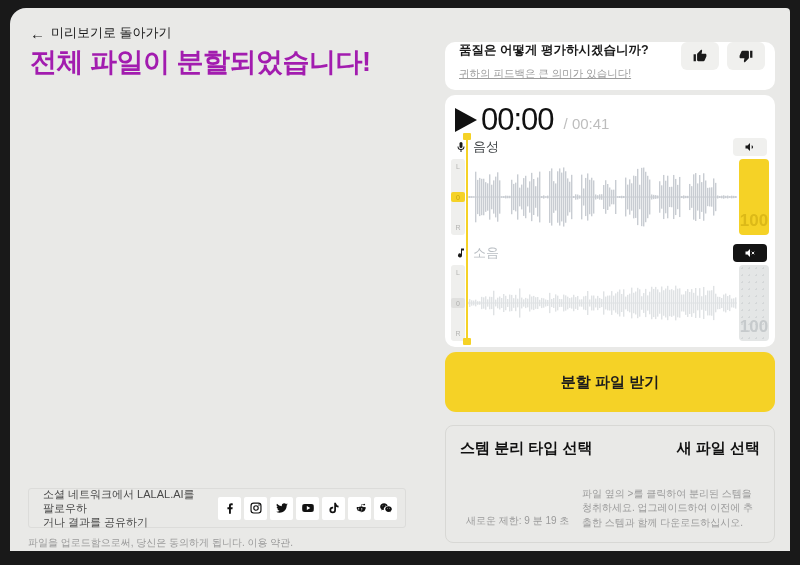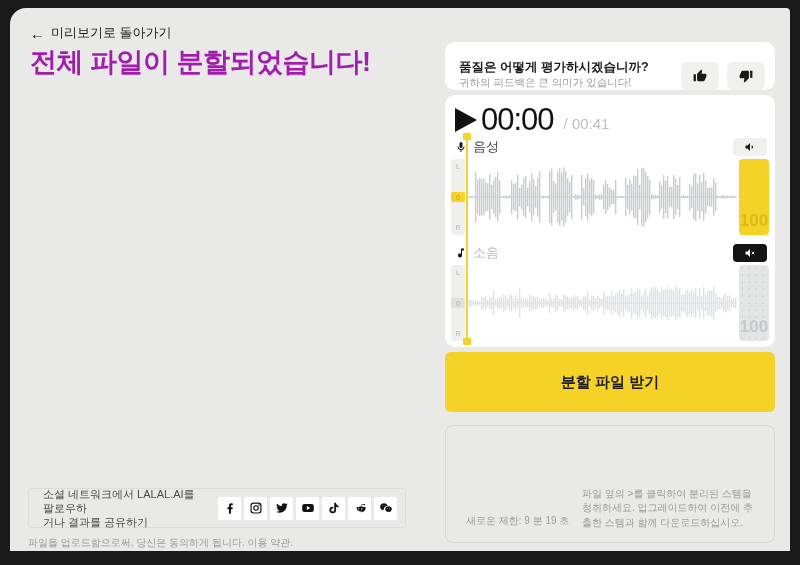--- a/index.html
+++ b/index.html
@@ -11,25 +11,25 @@
 
   
   .back-link { position:absolute; left:20px; top:16px; font-size:13px; color:#1a1a1a;
                display:flex; align-items:center; gap:6px; cursor:pointer; }
   .back-arrow { font-size:15px; line-height:1; }
   .page-title { position:absolute; left:20px; top:36px; font-size:27px; font-weight:700;
                 color:#a21caf; letter-spacing:-0.5px; }
 
   
   .feedback-card { position:absolute; left:435px; top:34px; width:330px; height:48px;
-                   background:#fff; border-radius:10px; display:flex; align-items:flex-end;
+                   background:#fff; border-radius:10px; display:flex; align-items:flex-start;
                    padding:0 10px 0 14px; }
   .feedback-texts { flex:1; }
   .feedback-question { font-size:12.5px; font-weight:700; color:#1a1a1a; }
-  .feedback-sub { font-size:10.5px; color:#9b9b9b; margin-top:0; }
+  .feedback-sub { font-size:10.5px; color:#9b9b9b; margin-top:8px;text-decoration:underline; }
   .thumb-btn { width:38px; height:28px; background:#f0f0ee; border:none; border-radius:6px;
                display:flex; align-items:center; justify-content:center; cursor:pointer; margin-left:8px; }
   .thumb-btn svg { width:14px; height:14px; fill:#1a1a1a; }
 
   
   .player-card { position:absolute; left:435px; top:87px; width:330px; height:252px;
                  background:#fff; border-radius:10px; padding:8px 6px 6px 6px; }
   .player-header { display:flex; align-items:center; height:34px; margin-left:4px; }
   .play-btn { width:26px; height:26px; border:none; background:transparent; cursor:pointer;
               display:flex; align-items:center; padding:0; }
@@ -70,21 +70,21 @@
   .vol-slider.active .vol-value { color:#dcb918; }
   .vol-slider.idle .vol-value { color:#c6cacc; }
 
   .playhead-line { position:absolute; left:21px; top:44px; width:2px; height:200px;
                    background:#F5D226; z-index:3; cursor:ew-resize; }
   .playhead-dot { position:absolute; left:-3px; width:8px; height:7px; background:#F5D226; border-radius:1px; }
   .playhead-dot.top { top:-6px; } .playhead-dot.bottom { bottom:-6px; }
 
   
   .download-btn { position:absolute; left:435px; top:344px; width:330px; height:60px;
-                  background:#F5D226; border:none; border-radius:6px; font-size:15px;
+                  background:#F5D226; border:none; border-radius:11px; font-size:15px;
                   font-weight:700; color:#1c1c1c; cursor:pointer;
                   font-family:"Liberation Sans", sans-serif; }
 
   
   .options-card { position:absolute; left:435px; top:417px; width:330px; height:118px;
                   border:1px solid #d8d8d5; border-radius:8px; padding:13px 14px; }
   .options-head { display:flex; justify-content:space-between; }
   .options-title { font-size:15px; font-weight:700; color:#111; cursor:pointer; }
   .new-file-link { font-size:15px; font-weight:700; color:#111; cursor:pointer; }
   .limit-text { position:absolute; left:20px; bottom:14px; font-size:10px; color:#9a9a9a; }
@@ -485,20 +485,24 @@
 
     <div class="playhead-line">
       <span class="playhead-dot top"></span>
       <span class="playhead-dot bottom"></span>
     </div>
   </div>
 
   <button class="download-btn">분할 파일 받기</button>
 
   <div class="options-card">
+    <div class="options-head">
+      <span class="options-title">스템 분리 타입 선택</span>
+      <span class="new-file-link">새 파일 선택</span>
+    </div>
     <div class="limit-text">새로운 제한: 9 분 19 초</div>
     <div class="hint-text">파일 옆의 &gt;를 클릭하여 분리된 스템을 청취하세요. 업그레이드하여 이전에 추출한 스템과 함께 다운로드하십시오.</div>
   </div>
 
   <div class="social-box">
     <div class="social-text">
       <span>소셜 네트워크에서 LALAL.AI를 팔로우하</span><br>
       <span>거나 결과를 공유하기</span>
     </div>
     <div class="social-icons">

